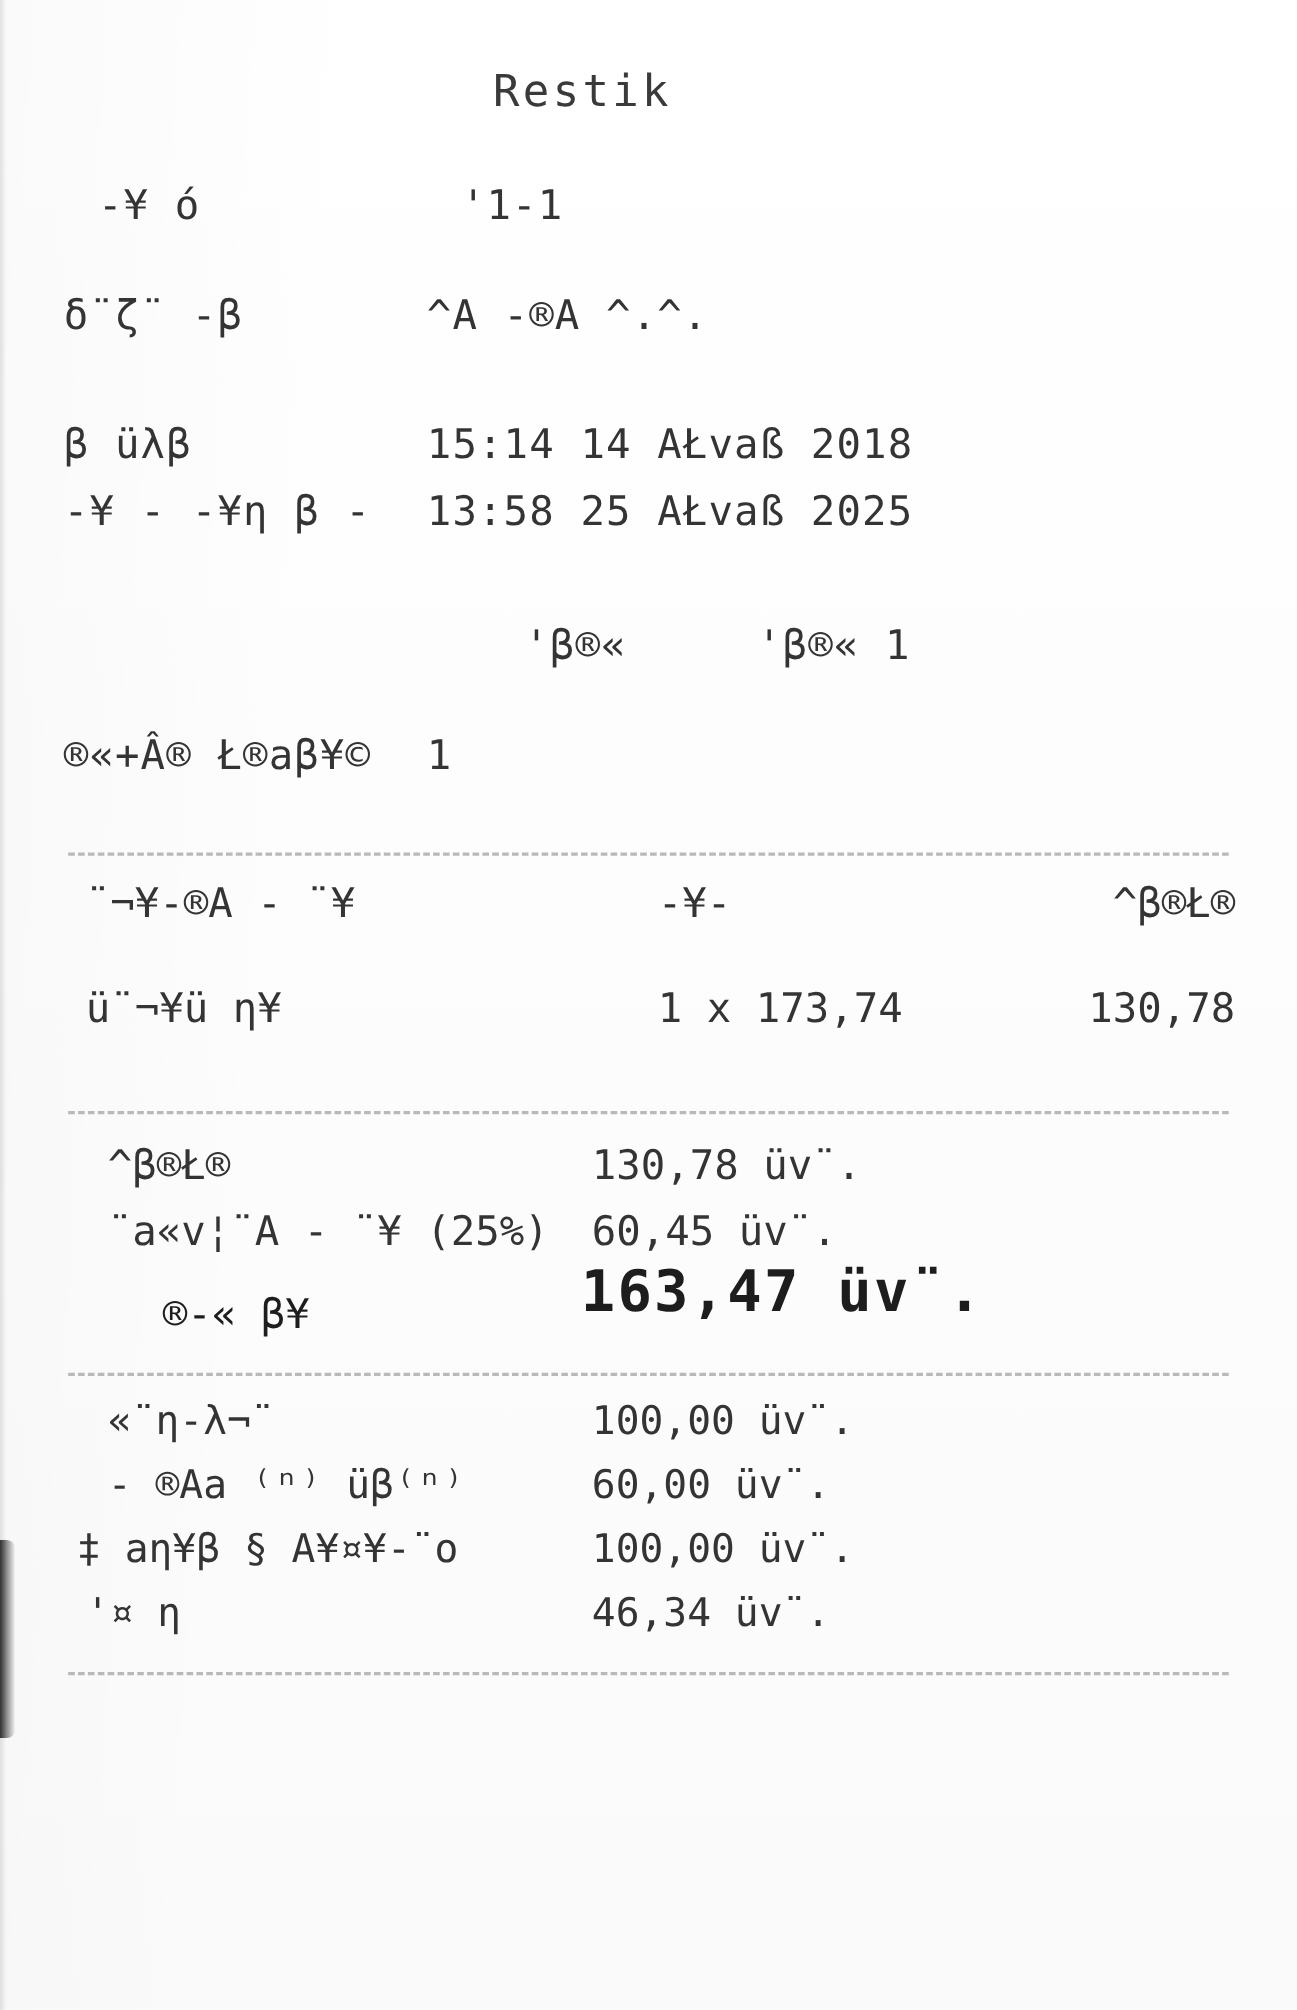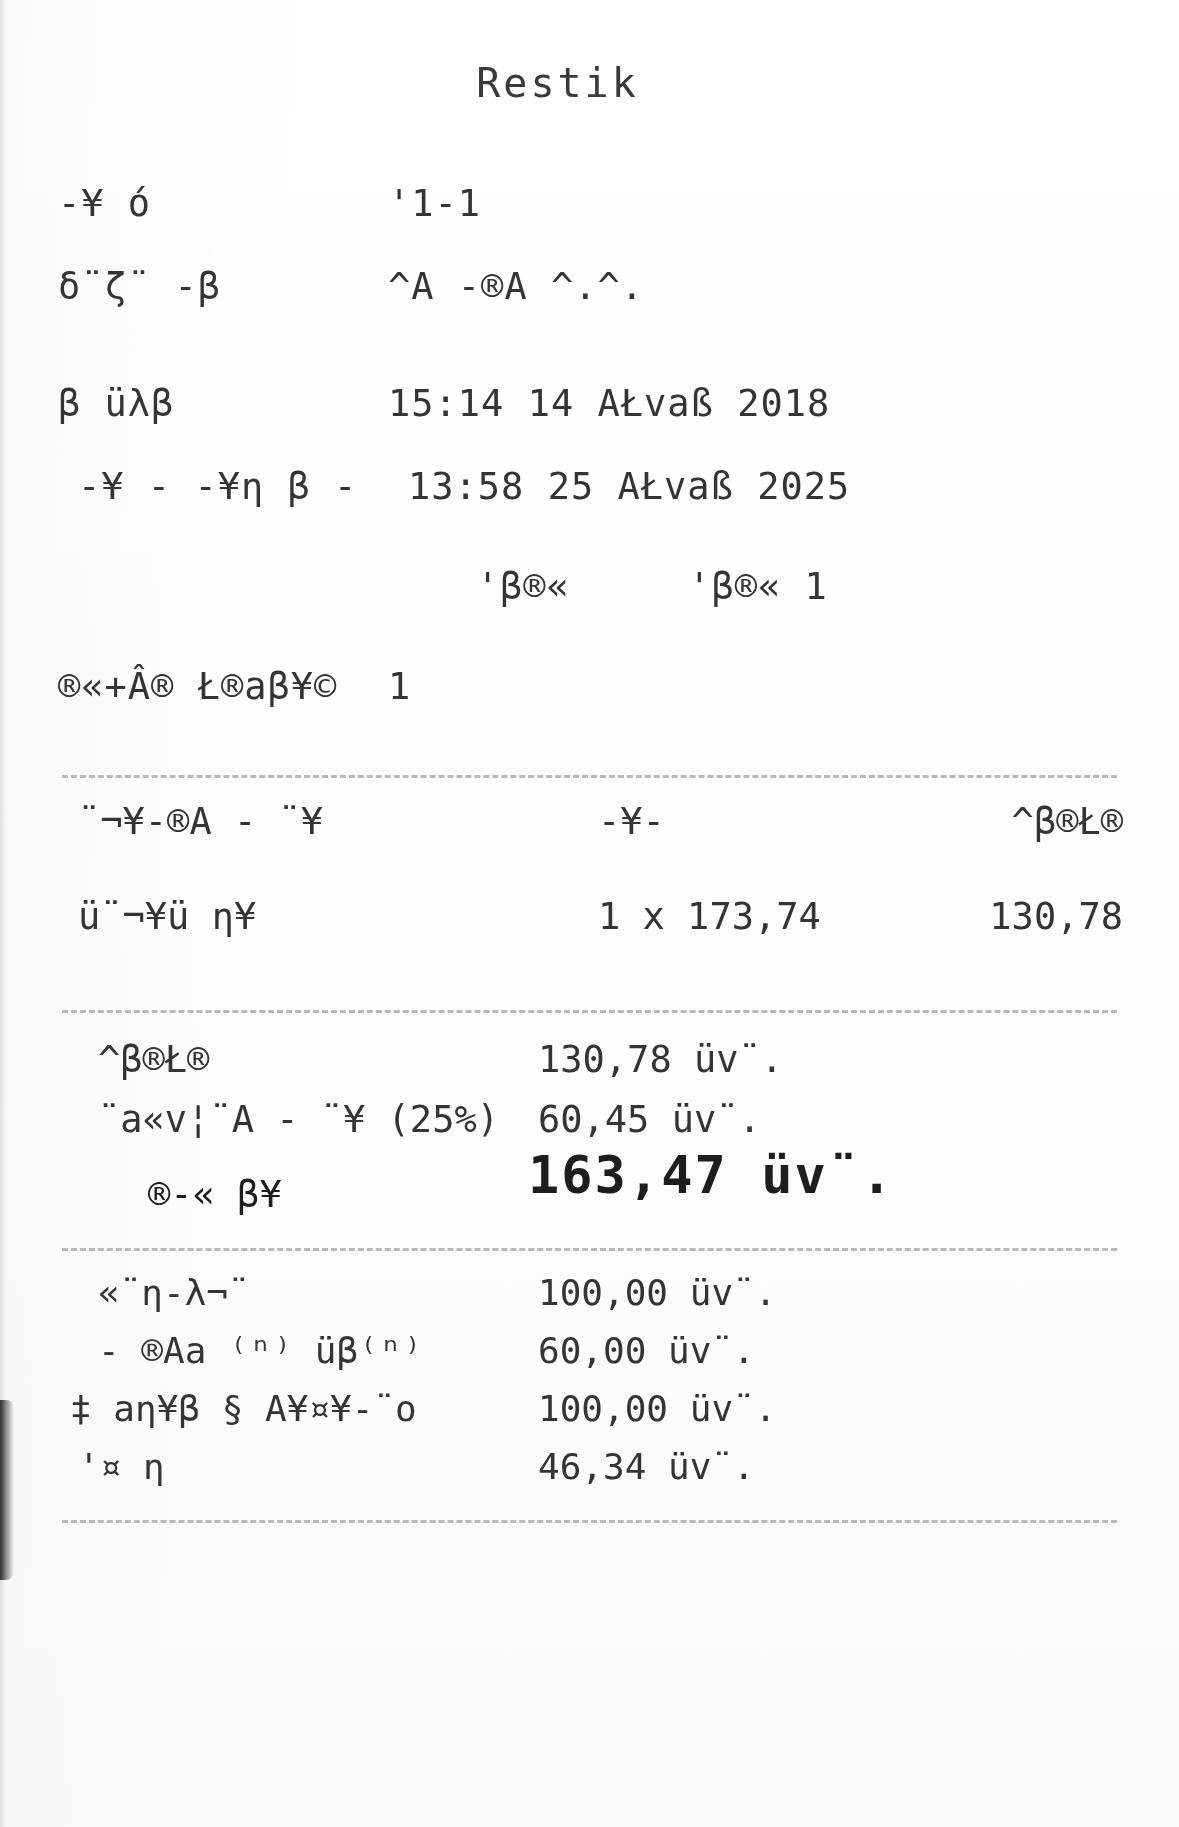--- a/index.html
+++ b/index.html
@@ -42,21 +42,20 @@
 
   .title {
     position: absolute;
     top: 60px;
     left: 0;
     width: 1059px;
     text-align: center;
     font-size: 40px;
     letter-spacing: 3px;
     color: #3a3a3a;
-    padding-left: 28px;
   }
 
   .kv {
     position: absolute;
     left: 58px;
     width: 1070px;
     font-size: 37px;
     color: #343434;
     letter-spacing: 1px;
   }
@@ -132,30 +131,30 @@
 </style>
 </head>
 <body>
 
 <div class="receipt">
   <div class="scan-edge2"></div>
   <div class="scan-edge"></div>
 
   <div class="title">Restik</div>
 
-  <div class="kv" style="top:182px;">
+  <div class="kv" style="top:165px;margin-left:31px;">
     <span class="k">-¥ ó</span><span class="v">'1-1</span>
   </div>
   <div class="kv" style="top:265px;">
     <span class="k">δ¨ζ¨ -β</span><span class="v">^A -®A ^.^.</span>
   </div>
   <div class="kv" style="top:382px;">
     <span class="k">β üλβ</span><span class="v">15:14 14  AŁvaß  2018</span>
   </div>
-  <div class="kv" style="top:465px;margin-left:20px;">
+  <div class="kv" style="top:443px;">
     <span class="k">-¥ - -¥η β -</span><span class="v">13:58 25  AŁvaß  2025</span>
   </div>
   <div class="kv" style="top:565px;text-align:center;">
     <span class="k">'β®«</span><span class="v">'β®« 1</span>
   </div>
   <div class="kv" style="top:665px;">
     <span class="k">®«+Â® Ł®aβ¥©</span><span class="v">1</span>
   </div>
 
   <div class="hr" style="top:775px;"></div>

